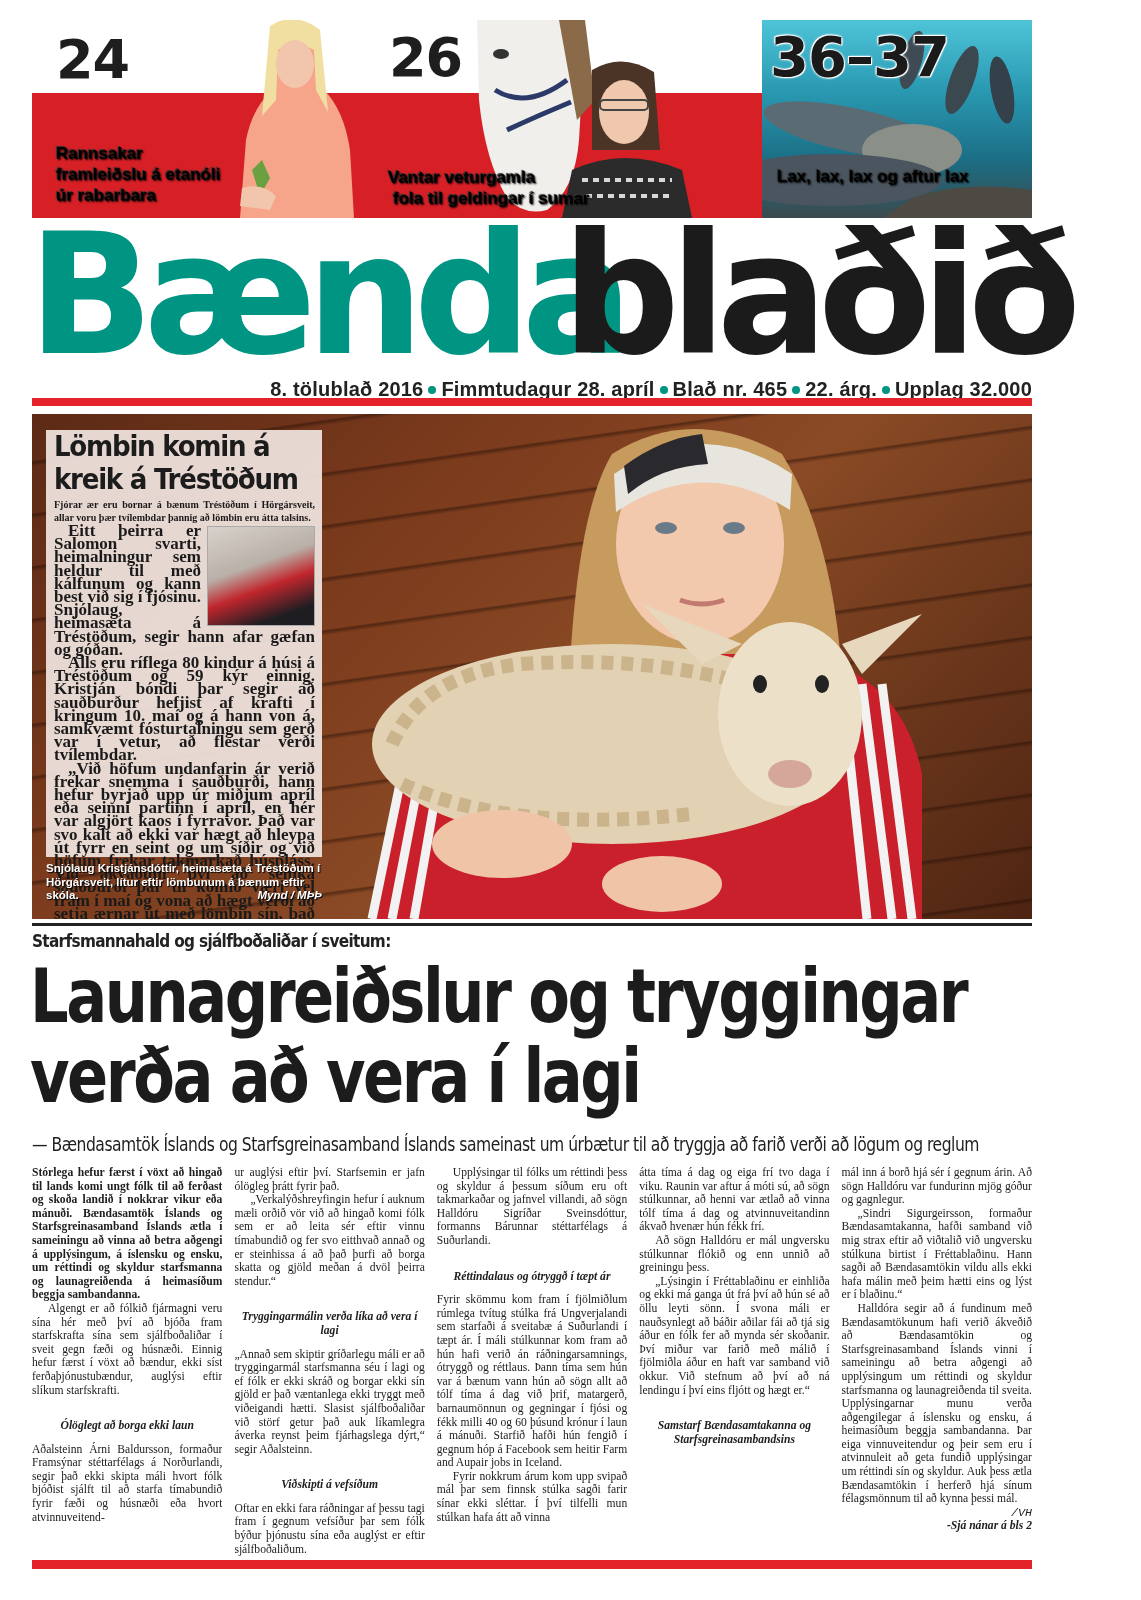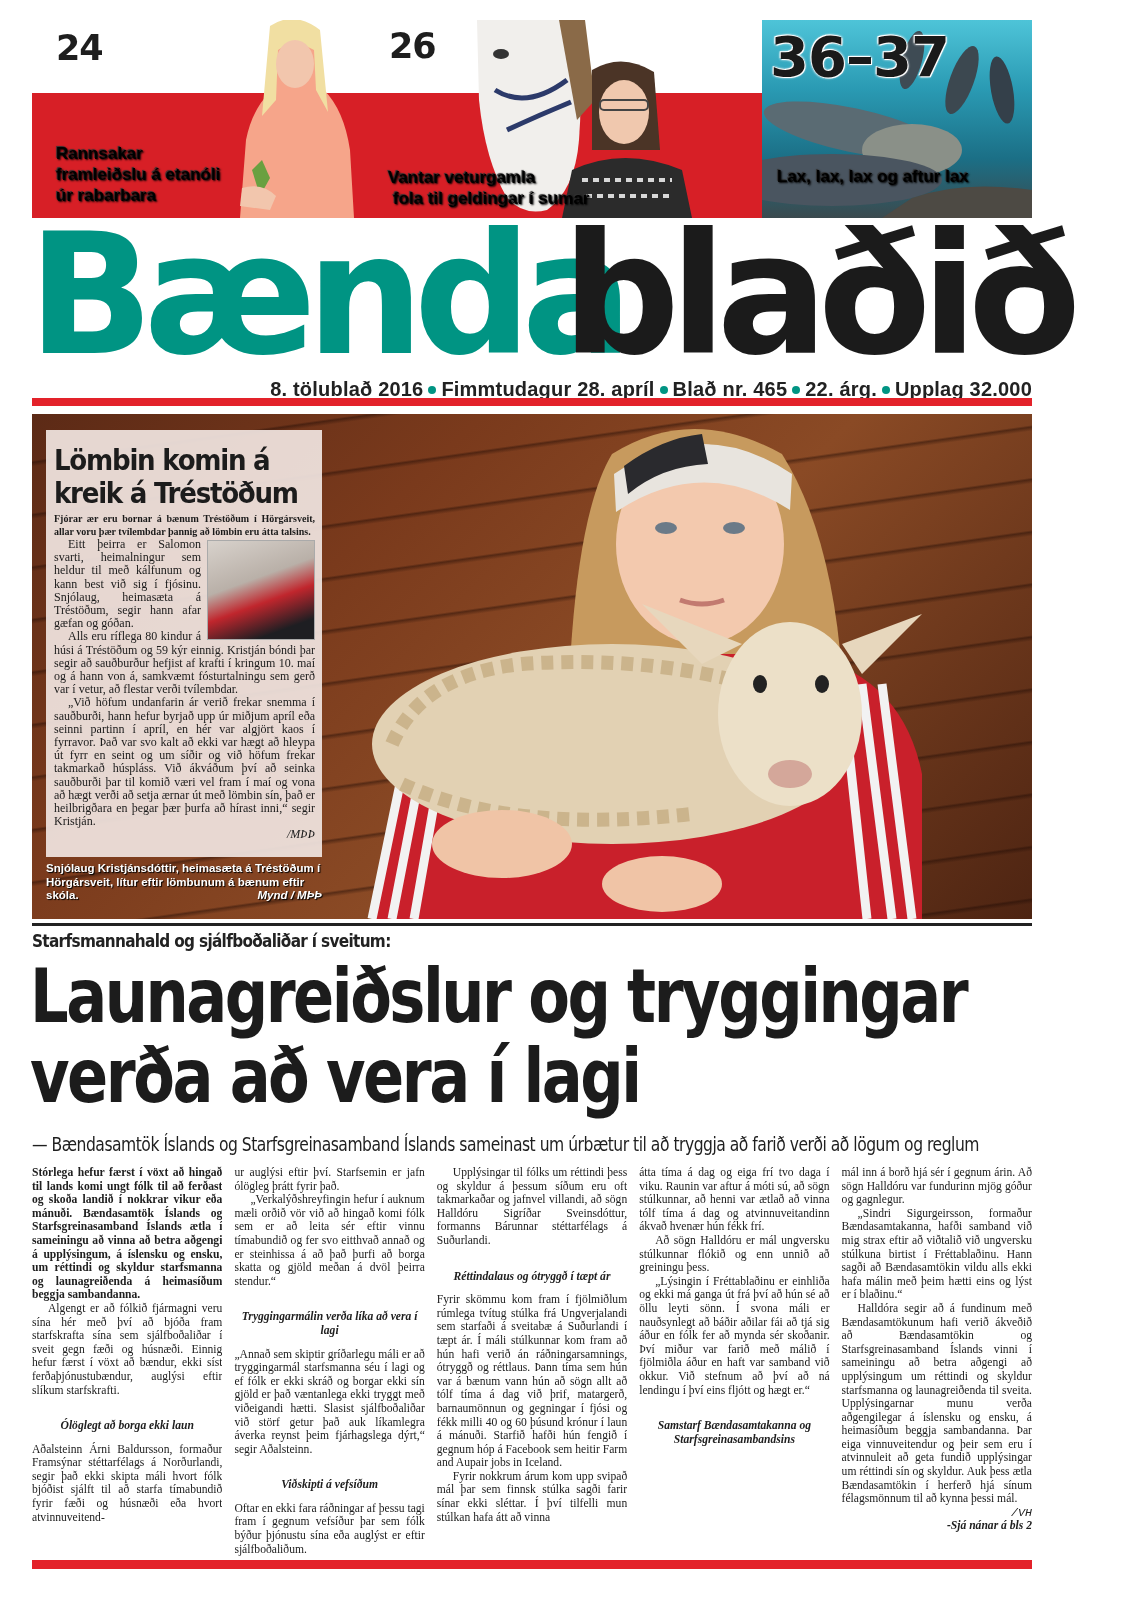--- a/index.html
+++ b/index.html
@@ -2,21 +2,21 @@
 <html><head>
 <meta charset="utf-8">
 <style>
   * { box-sizing: border-box; margin: 0; padding: 0; }
   html, body { width: 1141px; height: 1600px; background: #ffffff; overflow: hidden; }
   body { position: relative; font-family: "Liberation Serif", serif; color: #1a1a1a; }
 
   
   .teasers { position: absolute; left: 32px; top: 20px; width: 1000px; height: 198px; }
   .teaser-red { position: absolute; left: 0; top: 73px; width: 760px; height: 125px; background: #d71f26; }
-  .teaser-num { position: absolute; font-family: "DejaVu Sans", sans-serif; font-weight: bold; font-size: 35px; color: #1e1e1e; letter-spacing: -1px; }
+  .teaser-num { position: absolute; font-family: "DejaVu Sans", sans-serif; font-weight: bold; font-size: 54px; color: #1e1e1e; letter-spacing: -1px; }
   .teaser-title { position: absolute; font-family: "Liberation Sans", sans-serif; font-weight: bold; font-size: 17px; line-height: 21px; color: #000000; text-shadow: 1px 1px 2px #000, -1px -1px 1px #333; }
   .photo { position: absolute; overflow: hidden; }
 
   
   .p-woman1 { left: 200px; top: 0; width: 125px; height: 198px; }
   
   .p-horse { left: 435px; top: 0; width: 135px; height: 198px; }
   .p-woman2 { left: 530px; top: 40px; width: 135px; height: 158px; }
   
   .p-fish { left: 730px; top: 0; width: 270px; height: 198px; background: linear-gradient(180deg,#4ec4d8 0%,#2a9ab3 35%,#1b6f86 70%,#3b4a4e 100%); }
@@ -28,24 +28,24 @@
   .mast-black { left: 530px; color: #1b1b1b; }
   .issue-line { position: absolute; left: 32px; top: 378px; width: 1000px; text-align: right; font-family: "Liberation Sans", sans-serif; font-size: 20px; font-weight: bold; color: #222; letter-spacing: 0.2px; }
   .issue-dot { display: inline-block; width: 8px; height: 8px; border-radius: 50%; background: #009483; margin: 0 5px 1px; vertical-align: middle; }
   .red-rule { position: absolute; left: 32px; width: 1000px; height: 8px; background: #e3222a; }
 
   
   .cover { position: absolute; left: 32px; top: 414px; width: 1000px; height: 505px; overflow: hidden;
            background: linear-gradient(135deg,#5c2a16 0%,#7a3a1c 30%,#8a4a25 55%,#4d2412 100%); }
   .cover .planks { position: absolute; inset: 0;
     background: repeating-linear-gradient(172deg, rgba(0,0,0,0) 0px, rgba(0,0,0,0) 46px, rgba(30,10,4,0.45) 48px, rgba(0,0,0,0) 52px); }
-  .sidebar-box { position: absolute; left: 14px; top: 16px; width: 276px; height: 427px; background: rgba(240,228,224,0.93); padding: 14px 7px 0 8px; }
+  .sidebar-box { position: absolute; left: 14px; top: 16px; width: 276px; height: 427px; background: rgba(240,228,224,0.93); padding: 0 7px 0 8px; }
   .sb-title { font-family: "DejaVu Sans", sans-serif; font-weight: bold; font-size: 29px; line-height: 33px; color: #1c1c1c; letter-spacing: -1.4px; transform: scaleX(0.9); transform-origin: left; white-space: nowrap; }
   .sb-lede { font-weight: bold; font-size: 10px; line-height: 13px; text-align: justify; margin-top: 2px; }
-  .sb-body { font-size: 12px; line-height: 13.2px; text-align: justify; }
+  .sb-body { font-size: 17px; line-height: 13.2px; text-align: justify; font-weight: bold; }
   .sb-body p { text-indent: 14px; }
   .sb-inset { float: right; width: 108px; height: 100px; margin: 2px 0 2px 6px;
               background: linear-gradient(160deg,#d8d2cc 0%,#b9b0a8 40%,#c0262d 60%,#1e1e22 85%); border: 1px solid #aaa; }
   .sb-sign { float: right; font-style: italic; }
   .cover-caption { position: absolute; left: 14px; top: 448px; width: 276px; font-family: "Liberation Sans", sans-serif; font-weight: bold; font-size: 11.5px; line-height: 13.5px; color: #fff; text-shadow: 1px 1px 1px #000; }
   .cover-credit { float: right; font-style: italic; }
   .girl { position: absolute; left: 330px; top: 0; width: 560px; height: 505px; }
 
   
   .thin-rule { position: absolute; left: 32px; top: 923px; width: 1000px; height: 3px; background: #222; }

